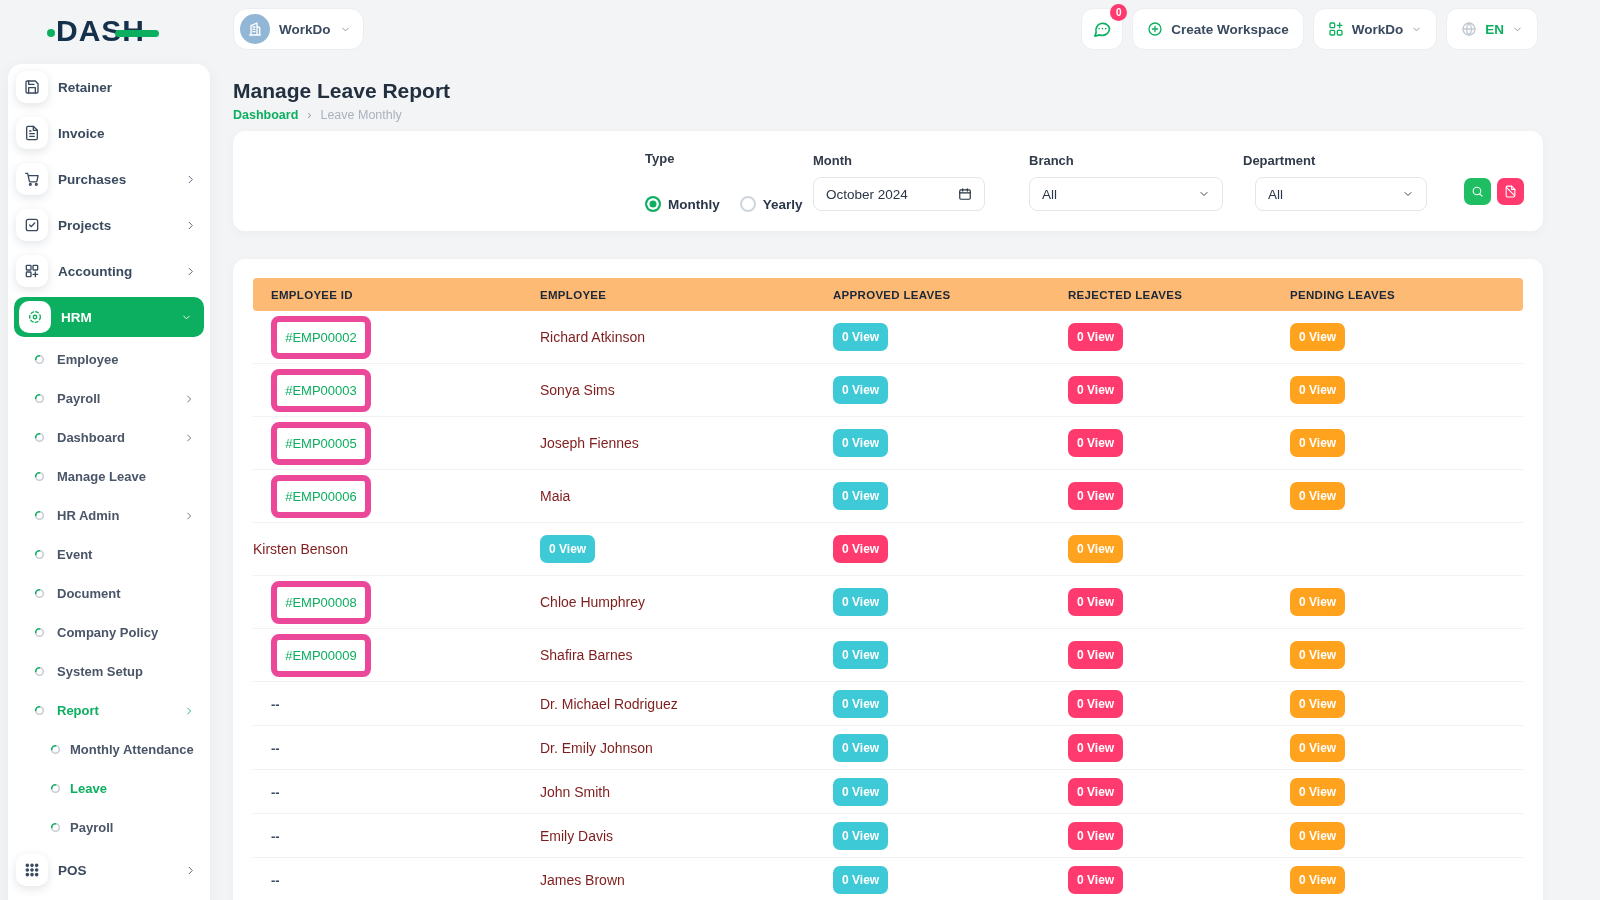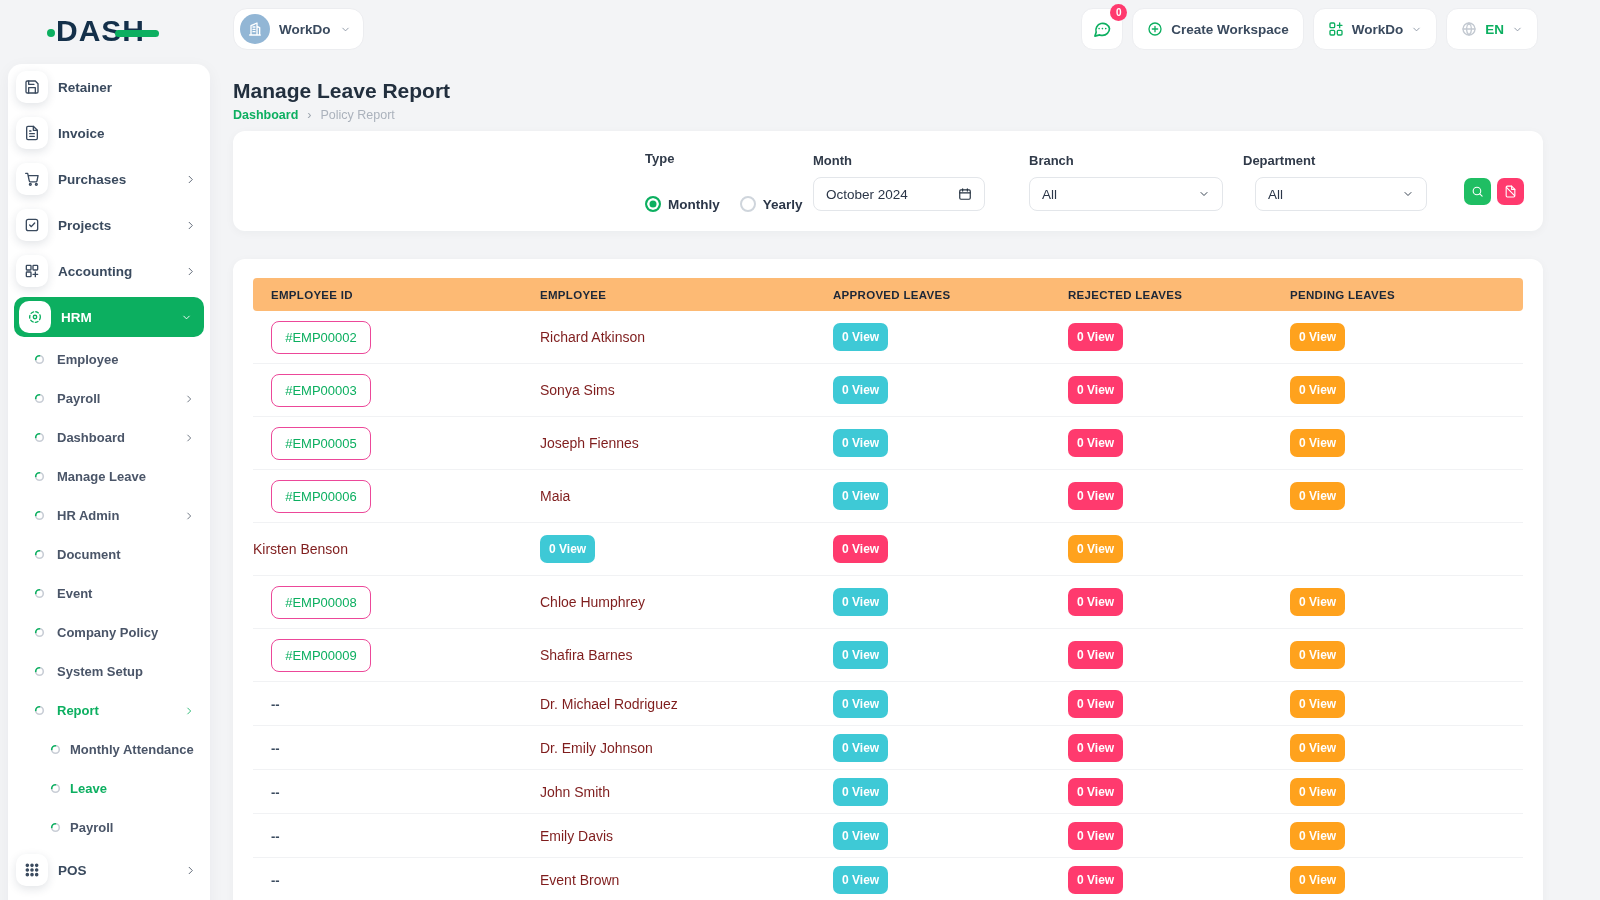--- a/index.html
+++ b/index.html
@@ -94,21 +94,21 @@
 
   
   #table-card { position:absolute; left:233px; top:259px; width:1310px; height:660px; background:#fff; border-radius:12px;
     box-shadow:0 2px 10px rgba(30,40,60,.04); padding:19px 20px 0 20px; }
   .t-grid { display:grid; grid-template-columns:287px 293px 235px 222px 1fr; align-items:center; }
   #t-head { background:#fdba74; height:33px; border-radius:4px; }
   #t-head .t-col { font-size:11.5px; font-weight:700; color:#1d2737; letter-spacing:.3px; }
   .t-col:first-child, .cell-id { padding-left:18px; }
   .t-row { min-height:53px; border-bottom:1px solid #f1f2f4; }
   .t-row.compact { min-height:44px; }
-  .emp-badge { display:inline-block; width:100px; padding:8px 0; text-align:center; border:1px solid #ec4899;
+  .emp-badge { display:inline-block; width:100px; padding:8px 0; text-align:center; border:6px solid #ec4899;
     border-radius:8px; color:var(--primary); font-size:13px; font-weight:500; background:#fff; cursor:pointer; }
   .dash-id { font-size:13px; font-weight:700; color:#3a4a5e; }
   .emp-name { font-size:14px; color:#7f1d1d; }
   .view-badge { display:inline-block; padding:7px 9px; min-width:50px; text-align:center; border-radius:7px; color:#fff;
     font-size:12px; font-weight:600; cursor:pointer; }
   .vb-approved { background:var(--info); }
   .vb-rejected { background:var(--danger); }
   .vb-pending  { background:var(--warning); }
 </style>
 </head>
@@ -340,30 +340,30 @@
           </svg>
         </span>
       </div>
       <div class="sub-item">
         <span class="icon bullet">
           <svg viewBox="0 0 24 24">
             <path class="ring" d="M12 5a7 7 0 1 1-7 7"></path>
             <path class="arc" d="M5 12a7 7 0 0 1 7-7"></path>
           </svg>
         </span>
+        <span class="sub-label">Event</span>
+      </div>
+      <div class="sub-item">
+        <span class="icon bullet">
+          <svg viewBox="0 0 24 24">
+            <path class="ring" d="M12 5a7 7 0 1 1-7 7"></path>
+            <path class="arc" d="M5 12a7 7 0 0 1 7-7"></path>
+          </svg>
+        </span>
         <span class="sub-label">Document</span>
-      </div>
-      <div class="sub-item">
-        <span class="icon bullet">
-          <svg viewBox="0 0 24 24">
-            <path class="ring" d="M12 5a7 7 0 1 1-7 7"></path>
-            <path class="arc" d="M5 12a7 7 0 0 1 7-7"></path>
-          </svg>
-        </span>
-        <span class="sub-label">Event</span>
       </div>
       <div class="sub-item">
         <span class="icon bullet">
           <svg viewBox="0 0 24 24">
             <path class="ring" d="M12 5a7 7 0 1 1-7 7"></path>
             <path class="arc" d="M5 12a7 7 0 0 1 7-7"></path>
           </svg>
         </span>
         <span class="sub-label">Company Policy</span>
       </div>
@@ -441,21 +441,21 @@
             <path d="m9 5 7 7-7 7"></path>
           </svg>
         </span>
       </div>
     </nav>
 
   <h1 id="page-title">Manage Leave Report</h1>
   <div id="breadcrumb">
     <span class="bc-home">Dashboard</span>
     <span class="bc-sep">›</span>
-    <span class="bc-cur">Policy Report</span>
+    <span class="bc-cur">Leave Monthly</span>
   </div>
 
   <section id="filter-card">
     <span class="f-label" id="type-label">Type</span>
     <div id="type-radios">
         <label class="radio-opt">
           <span class="radio checked"></span>
           <span>Monthly</span>
         </label>
         <label class="radio-opt">
@@ -593,21 +593,21 @@
         </div>
         <div class="t-grid t-row compact">
           <div class="cell-id"><span class="dash-id">--</span></div>
           <div><span class="emp-name">Emily Davis</span></div>
           <div><span class="view-badge vb-approved">0 View</span></div>
           <div><span class="view-badge vb-rejected">0 View</span></div>
           <div><span class="view-badge vb-pending">0 View</span></div>
         </div>
         <div class="t-grid t-row compact">
           <div class="cell-id"><span class="dash-id">--</span></div>
-          <div><span class="emp-name">Event Brown</span></div>
+          <div><span class="emp-name">James Brown</span></div>
           <div><span class="view-badge vb-approved">0 View</span></div>
           <div><span class="view-badge vb-rejected">0 View</span></div>
           <div><span class="view-badge vb-pending">0 View</span></div>
         </div>
       </div>
   </section>
 
 </div>
 
 </body></html>

